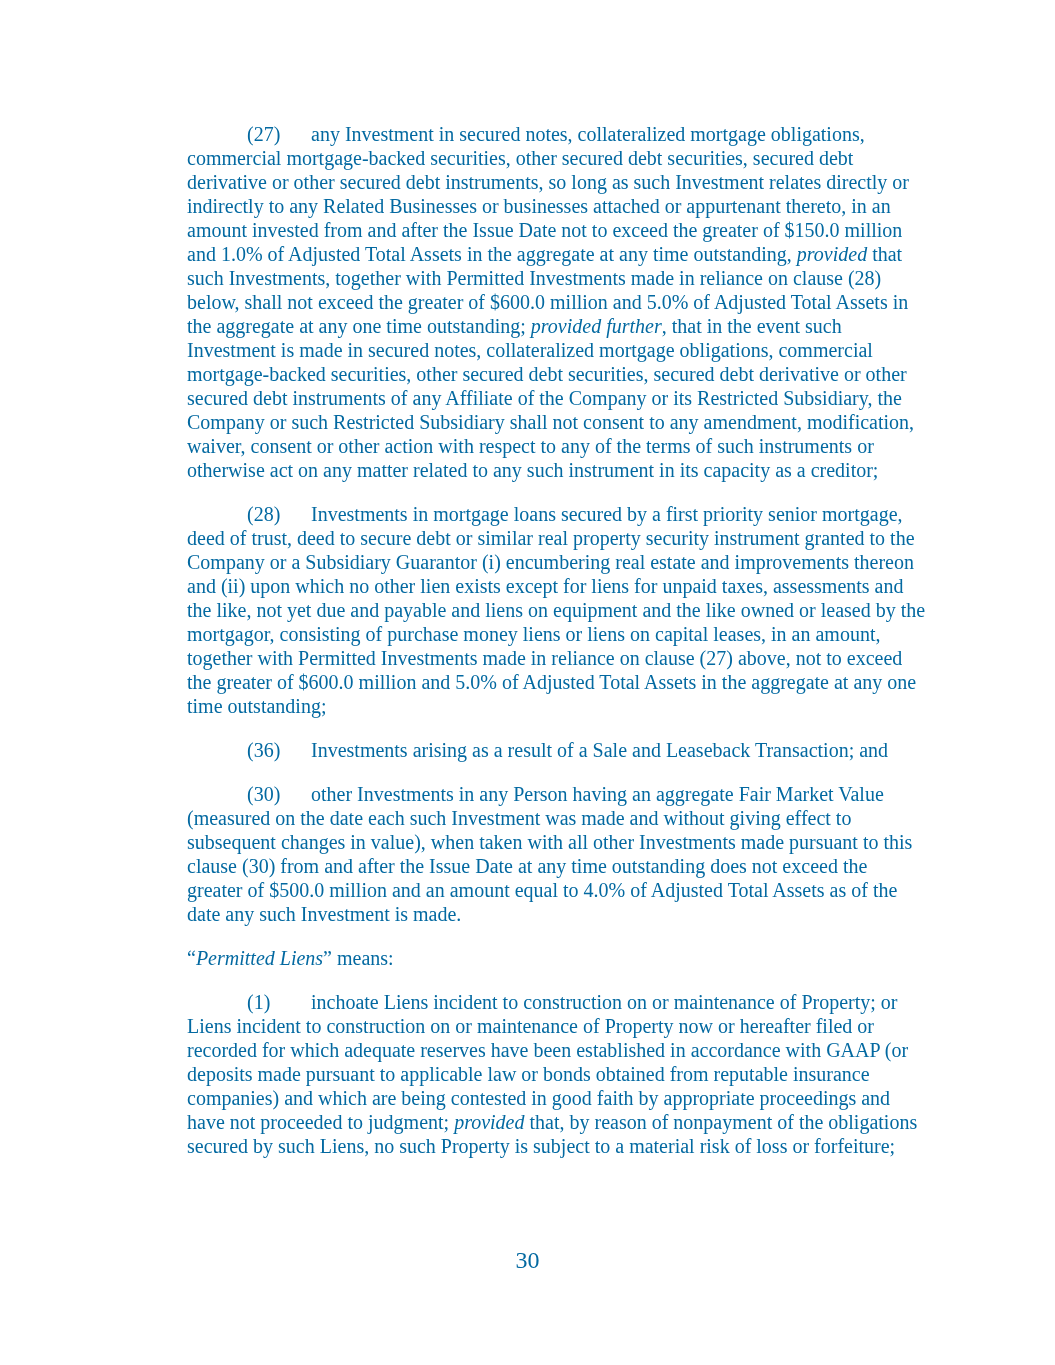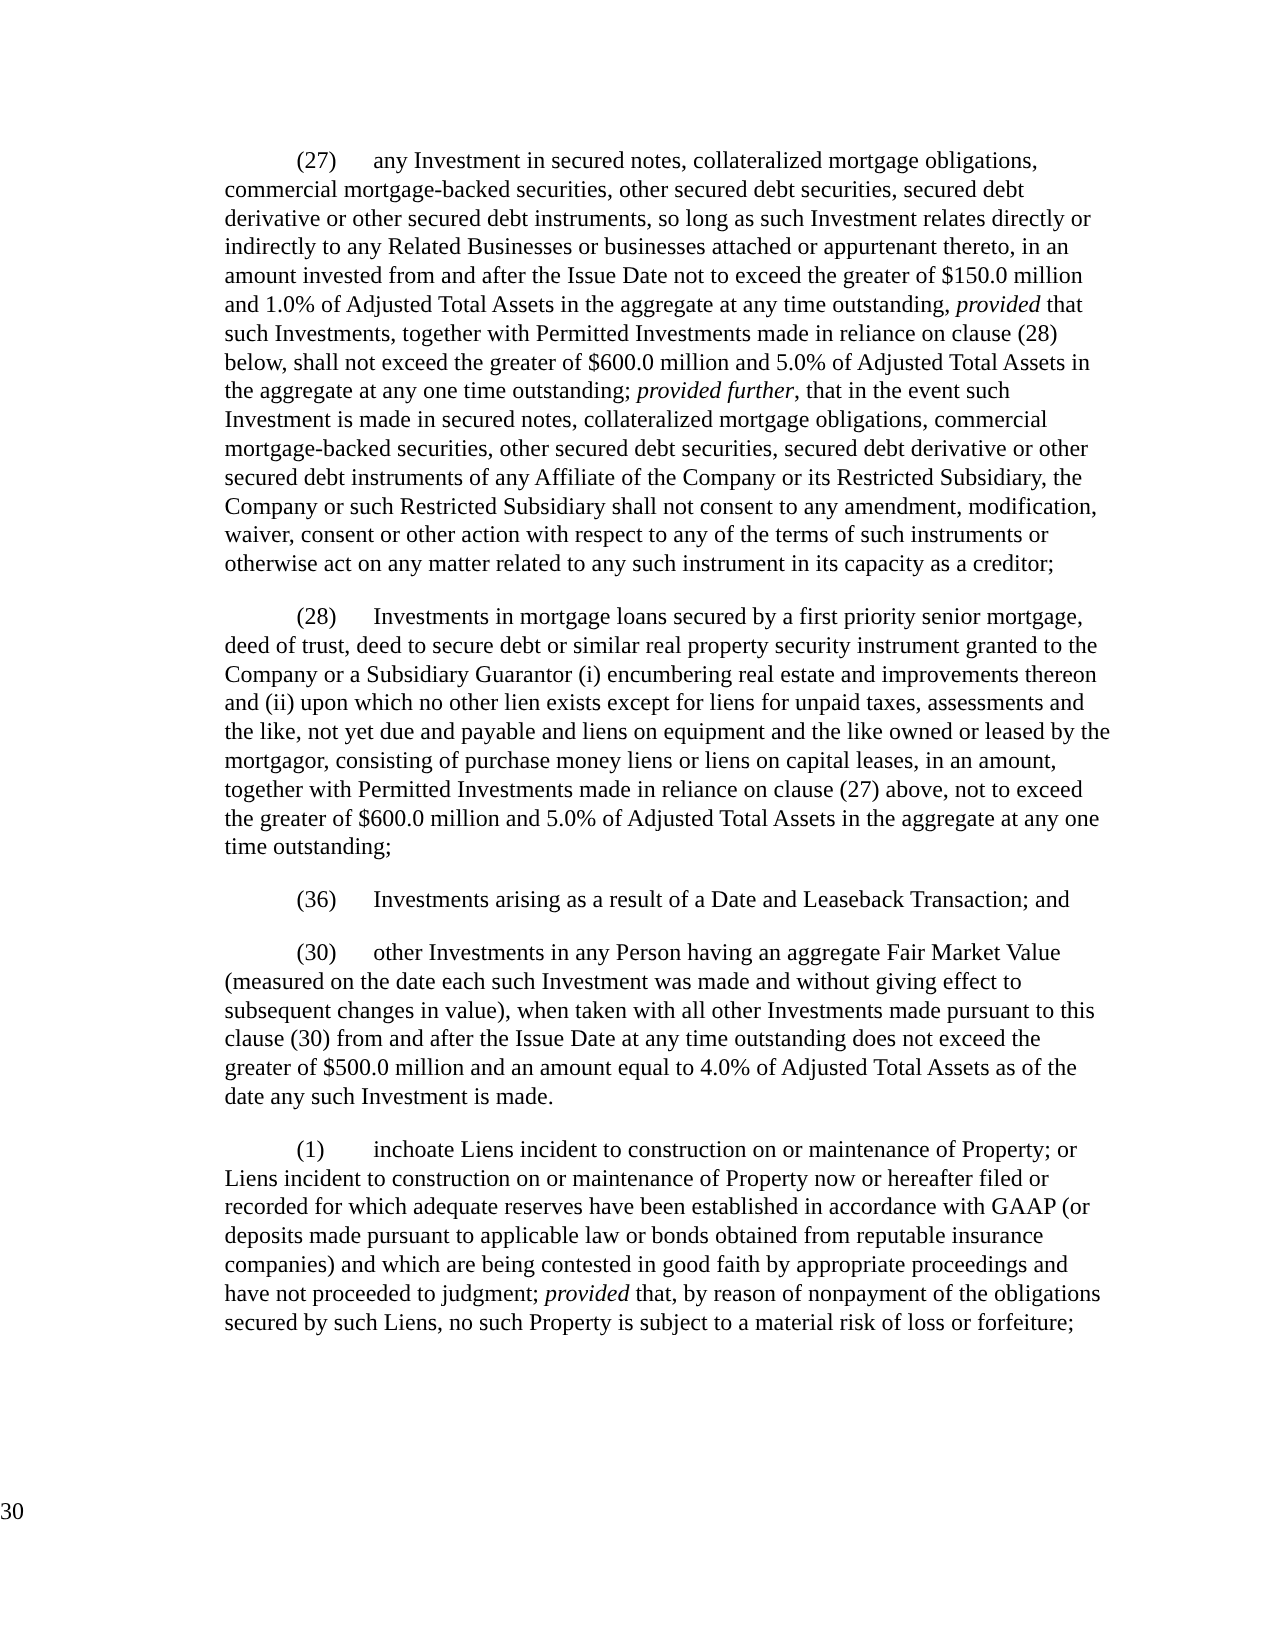--- a/index.html
+++ b/index.html
@@ -35,29 +35,31 @@
     min-width: 64px;
   }
   .italic {
     font-style: italic;
   }
   .page-number {
     position: absolute;
     left: 0;
     right: 0;
     top: 1248px;
-    font-size: 20px;
+    text-align: center;
+    font-size: 24px;
     line-height: 24px;
   }
 </style>
 </head>
 <body>
 
-<div class="page" style="background: rgb(255, 255, 255); color: #000000; border-radius: 17px;">
+<div class="page" style="background: rgb(255, 255, 255); color: #0369a1; border-radius: 17px;">
   <div class="content" id="doc-body">
       <div class="para"><span class="cnum">(27)</span><span><span>any Investment in secured notes, collateralized mortgage obligations, commercial mortgage-backed securities, other secured debt securities, secured debt derivative or other secured debt instruments, so long as such Investment relates directly or indirectly to any Related Businesses or businesses attached or appurtenant thereto, in an amount invested from and after the Issue Date not to exceed the greater of $150.0 million and 1.0% of Adjusted Total Assets in the aggregate at any time outstanding, </span><span class="italic">provided</span><span> that such Investments, together with Permitted Investments made in reliance on clause (28) below, shall not exceed the greater of $600.0 million and 5.0% of Adjusted Total Assets in the aggregate at any one time outstanding; </span><span class="italic">provided further</span><span>, that in the event such Investment is made in secured notes, collateralized mortgage obligations, commercial mortgage-backed securities, other secured debt securities, secured debt derivative or other secured debt instruments of any Affiliate of the Company or its Restricted Subsidiary, the Company or such Restricted Subsidiary shall not consent to any amendment, modification, waiver, consent or other action with respect to any of the terms of such instruments or otherwise act on any matter related to any such instrument in its capacity as a creditor;</span></span></div>
       <div class="para"><span class="cnum">(28)</span><span><span>Investments in mortgage loans secured by a first priority senior mortgage, deed of trust, deed to secure debt or similar real property security instrument granted to the Company or a Subsidiary Guarantor (i) encumbering real estate and improvements thereon and (ii) upon which no other lien exists except for liens for unpaid taxes, assessments and the like, not yet due and payable and liens on equipment and the like owned or leased by the mortgagor, consisting of purchase money liens or liens on capital leases, in an amount, together with Permitted Investments made in reliance on clause (27) above, not to exceed the greater of $600.0 million and 5.0% of Adjusted Total Assets in the aggregate at any one time outstanding;</span></span></div>
-      <div class="para"><span class="cnum">(36)</span><span><span>Investments arising as a result of a Date and Leaseback Transaction; and</span></span></div>
+      <div class="para"><span class="cnum">(36)</span><span><span>Investments arising as a result of a Sale and Leaseback Transaction; and</span></span></div>
       <div class="para"><span class="cnum">(30)</span><span><span>other Investments in any Person having an aggregate Fair Market Value (measured on the date each such Investment was made and without giving effect to subsequent changes in value), when taken with all other Investments made pursuant to this clause (30) from and after the Issue Date at any time outstanding does not exceed the greater of $500.0 million and an amount equal to 4.0% of Adjusted Total Assets as of the date any such Investment is made.</span></span></div>
+      <div class="para"><span><span>“</span><span class="italic">Permitted Liens</span><span>” means:</span></span></div>
       <div class="para"><span class="cnum">(1)</span><span><span>inchoate Liens incident to construction on or maintenance of Property; or Liens incident to construction on or maintenance of Property now or hereafter filed or recorded for which adequate reserves have been established in accordance with GAAP (or deposits made pursuant to applicable law or bonds obtained from reputable insurance companies) and which are being contested in good faith by appropriate proceedings and have not proceeded to judgment; </span><span class="italic">provided</span><span> that, by reason of nonpayment of the obligations secured by such Liens, no such Property is subject to a material risk of loss or forfeiture;</span></span></div>
     </div>
   <div class="page-number">30</div>
 </div>
 
 </body></html>

